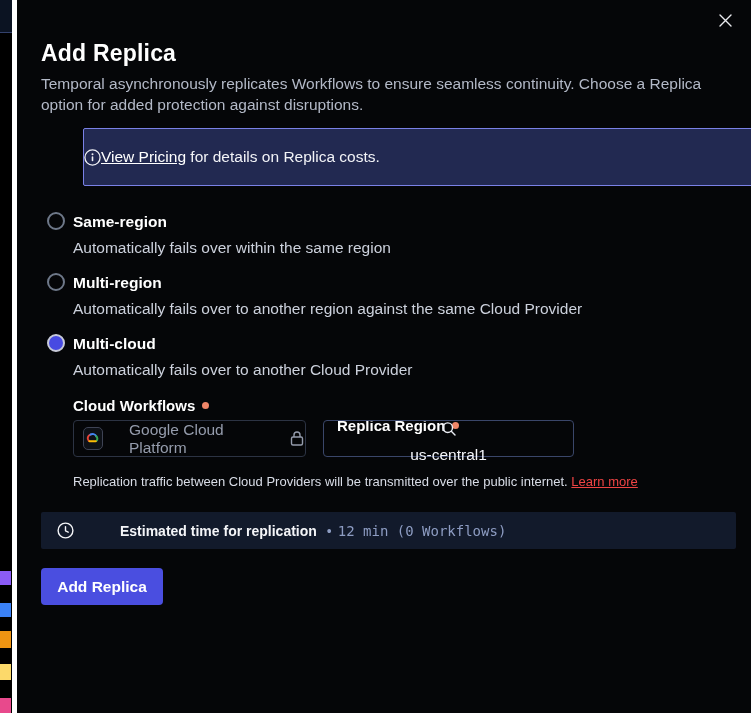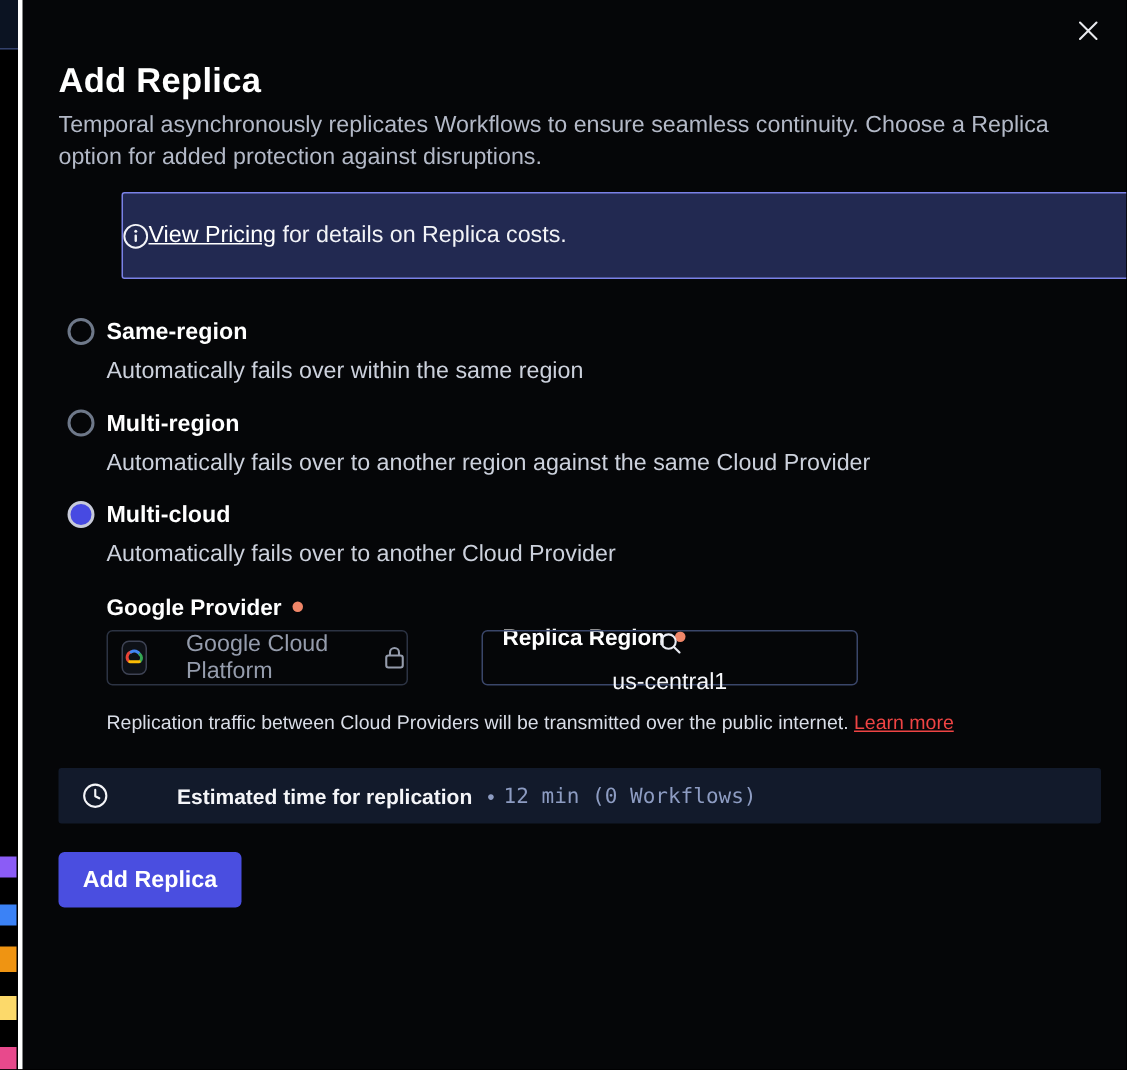--- a/index.html
+++ b/index.html
@@ -20,21 +20,21 @@
   .backdrop-topbox {
     position: absolute; left: 0; top: 0; width: 12px; height: 33px;
     background: #0b1322;
     border-bottom: 1px solid #33416c;
   }
   .stripe { position: absolute; left: 0; width: 11px; }
   
   .modal {
     position: absolute; left: 12px; top: 0; width: 739px; height: 713px;
     background: #050608;
-    border-left: 3px solid #ffffff;
+    border-left: 5px solid #ffffff;
   }
   .close-btn {
     position: absolute; top: 9px; right: 15px; width: 22px; height: 22px;
     display: flex; align-items: center; justify-content: center;
     cursor: pointer; color: #e9eaee;
   }
   .modal-title {
     position: absolute; left: 24px; top: 40px;
     color: #ffffff; font-size: 23px; font-weight: 700; letter-spacing: .2px;
   }
@@ -71,21 +71,21 @@
   }
   .req-dot {
     display: inline-block; width: 7px; height: 7px; border-radius: 50%;
     background: #f08668; margin-left: 7px; vertical-align: 2px;
   }
   .field {
     position: absolute; top: 420px; height: 37px;
     display: flex; align-items: center; border-radius: 4px; background: transparent;
   }
   .field-provider {
-    left: 56px; width: 201px;
+    left: 56px; width: 233px;
     border: 1px solid #2c3343; padding-left: 9px; gap: 26px;
   }
   .provider-badge {
     width: 23px; height: 23px; border-radius: 5px;
     border: 1px solid #3e4354; background: #0e1117;
     display: flex; align-items: center; justify-content: center;
   }
   .provider-text { color: #959cac; font-size: 15.5px; }
   .field-region {
     left: 306px; width: 251px;
@@ -165,21 +165,21 @@
     <div class="option-desc" style="top:239px;">Automatically fails over within the same region</div>
 
     <div class="option-radio" style="top:273px;"></div>
     <div class="option-label" style="top:274px;">Multi-region</div>
     <div class="option-desc" style="top:300px;">Automatically fails over to another region against the same Cloud Provider</div>
 
     <div class="option-radio selected" style="top:334px;"></div>
     <div class="option-label" style="top:335px;">Multi-cloud</div>
     <div class="option-desc" style="top:361px;">Automatically fails over to another Cloud Provider</div>
 
-    <div class="field-label" style="left:56px;"><span>Google Provider</span><span class="req-dot"></span></div>
+    <div class="field-label" style="left:56px;"><span>Cloud Workflows</span><span class="req-dot"></span></div>
     <div class="field-label" style="left:320px;margin-top:20px;"><span>Replica Region</span><span class="req-dot"></span></div>
 
     <div class="field field-provider">
       <span class="provider-badge">
         <svg width="15" height="15" viewBox="0 0 20 20">
           <path d="M5 13 A5 5 0 0 1 7.2 4.8" fill="none" stroke="#EA4335" stroke-width="2.6" stroke-linecap="round"></path>
           <path d="M7.2 4.8 A5.6 5.6 0 0 1 15 7" fill="none" stroke="#4285F4" stroke-width="2.6" stroke-linecap="round"></path>
           <path d="M15 7 A4.3 4.3 0 0 1 15.3 13.2" fill="none" stroke="#34A853" stroke-width="2.6" stroke-linecap="round"></path>
           <path d="M6 13.6 H14.4" stroke="#FBBC05" stroke-width="2.6" stroke-linecap="round"></path>
         </svg>

